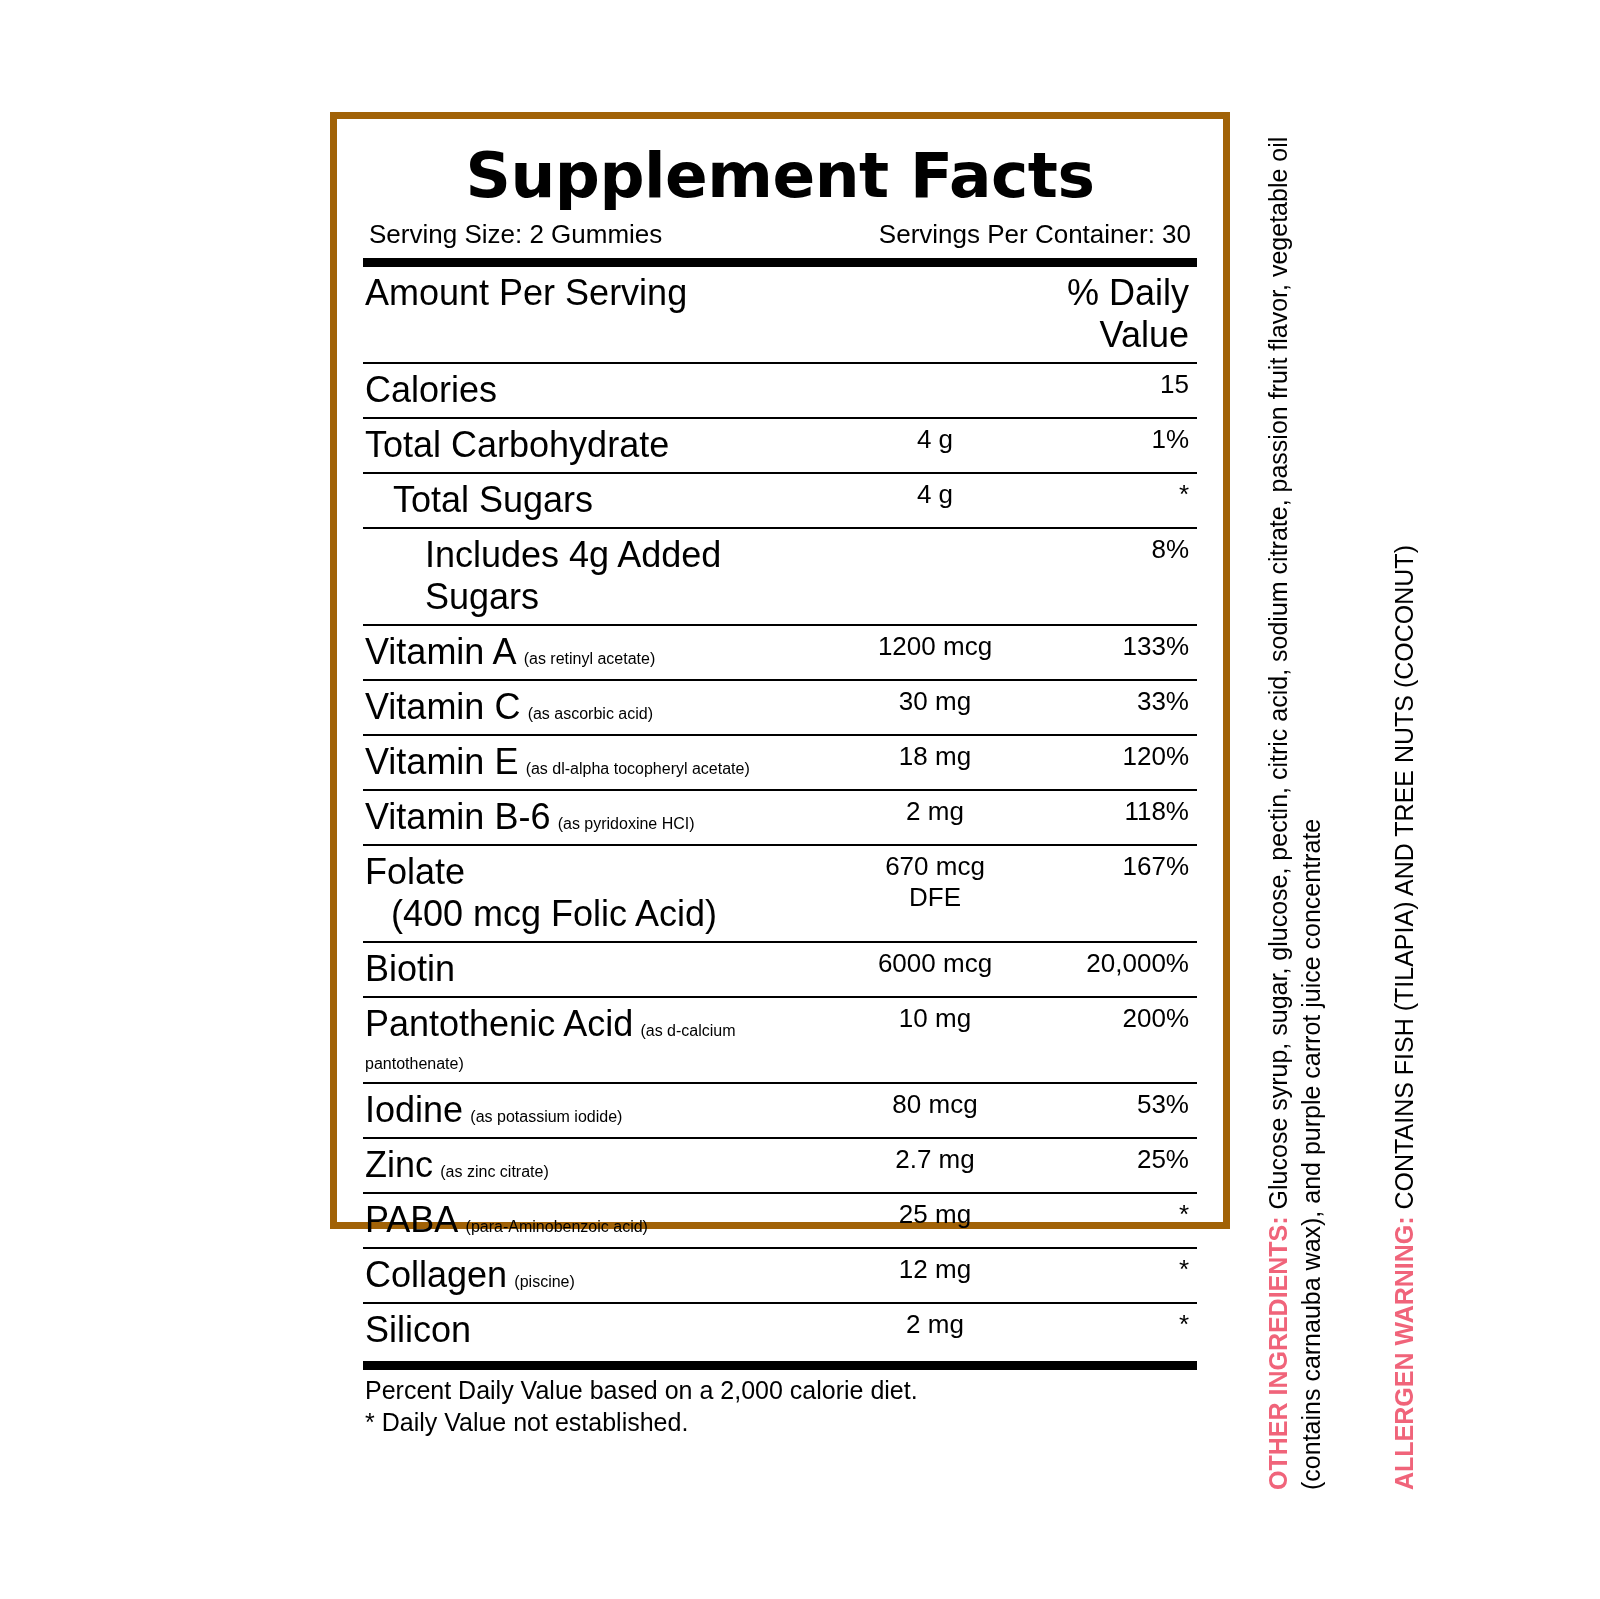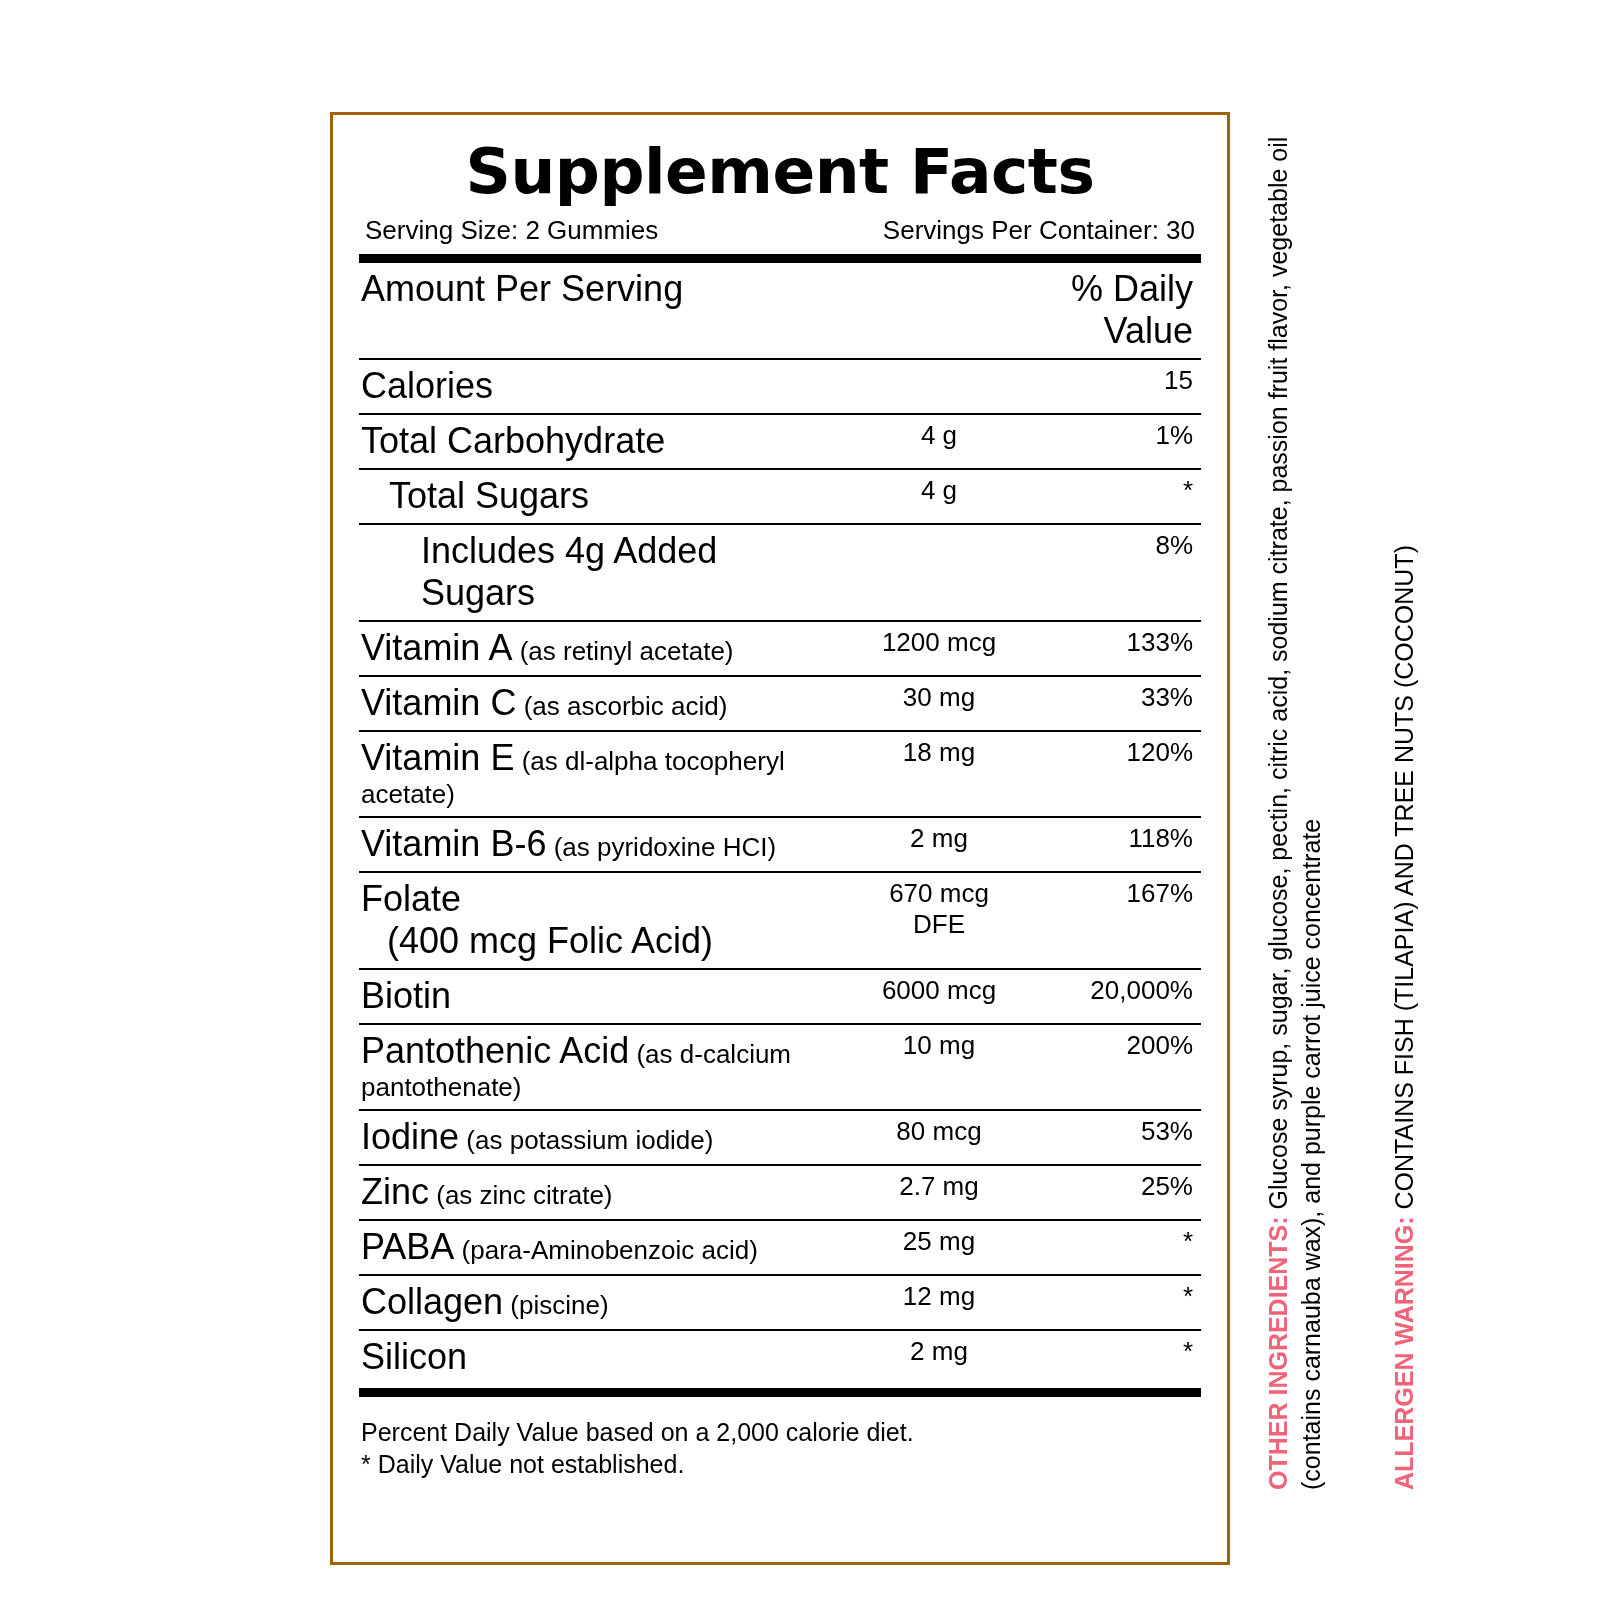--- a/index.html
+++ b/index.html
@@ -15,22 +15,22 @@
     position: relative;
     overflow: hidden;
   }
 
   
   #panel {
     position: absolute;
     left: 330px;
     top: 112px;
     width: 900px;
-    height: 1453px;
-    border: 3px solid #a16207;
+    height: 1117px;
+    border: 7px solid #a16207;
     box-sizing: border-box;
     background: #fff;
     padding: 10px 26px 10px 26px;
   }
 
   .title {
     text-align: center;
     font-weight: bold;
     font-size: 63px;
     line-height: 1.05;
@@ -59,30 +59,30 @@
     vertical-align: top;
   }
   table.facts tr.line > td {
     border-top: 2px solid #000;
   }
   .col-name   { text-align: left; }
   .col-amount { text-align: center; width: 200px; white-space: pre-line; }
   .col-dv     { text-align: right; width: 150px; padding-right: 8px !important; margin-top: 22px; }
 
   .nm { font-size: 36px; }
-  .sub { font-size: 26px; }
+  .sub { font-size: 16px; }
   .indent1 { padding-left: 30px !important; }
   .indent2 { padding-left: 62px !important; }
 
   .header-row td { font-size: 36px; padding-bottom: 4px; }
 
   .footnotes {
     font-size: 25px;
     line-height: 1.28;
-    padding: 19px 2px 0 2px;
+    padding: 4px 2px 0 2px;
   }
   .vlabel { color: #f0647a; font-weight: bold; }
 
   .vblock {
     position: absolute;
     transform: rotate(-90deg);
     transform-origin: left top;
     font-size: 25px;
     line-height: 1.3;
   }

